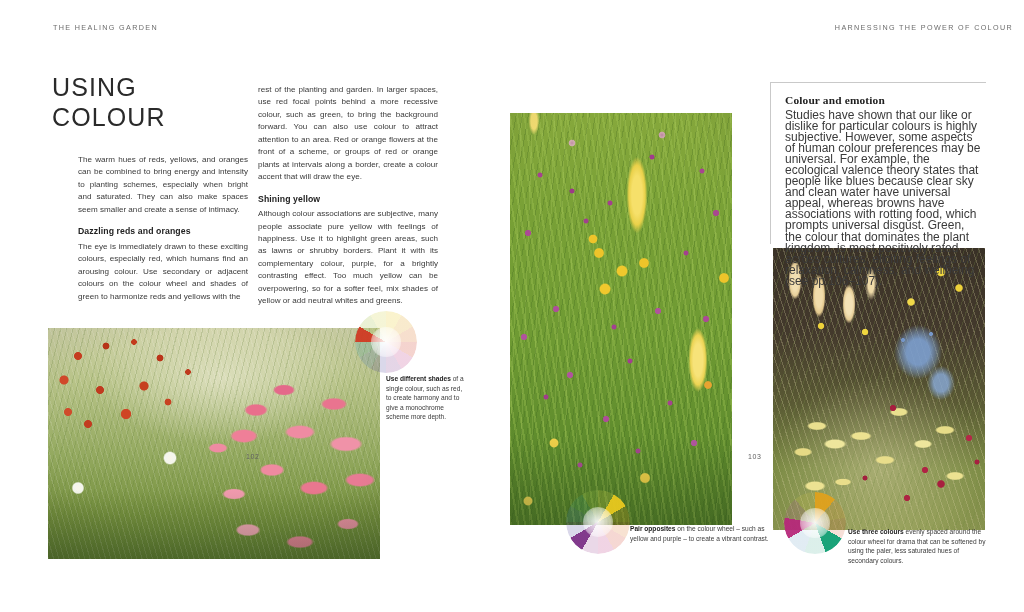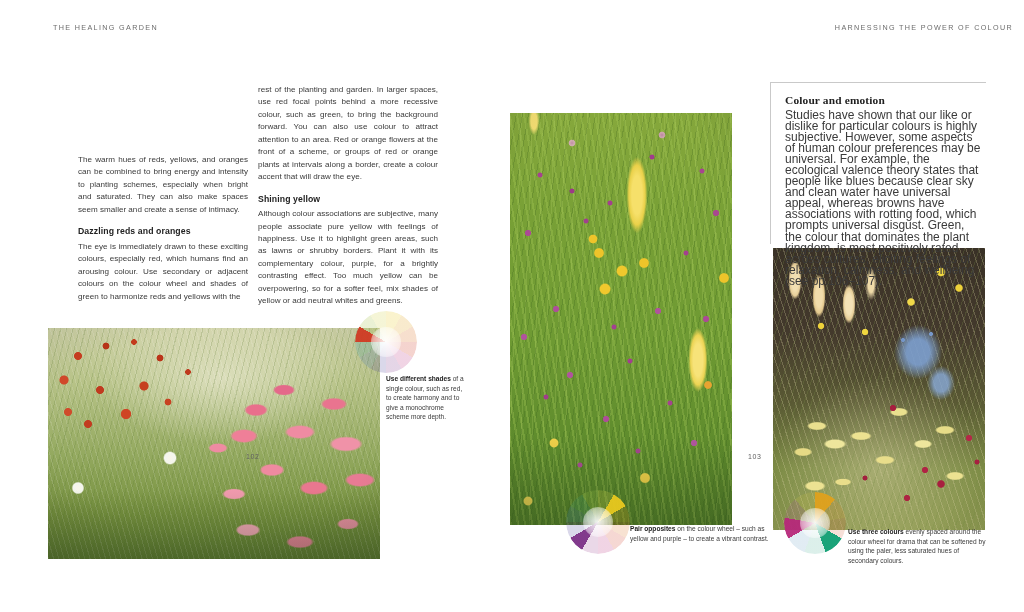--- a/index.html
+++ b/index.html
@@ -83,20 +83,21 @@
   #folio-right{left:748px;}
 </style>
 </head>
 <body>
 
 <div id="spread">
 
   <div class="runhead" id="runhead-left">THE HEALING GARDEN</div>
 
   <div id="page-title">
+    <span>USING COLOUR</span>
   </div>
 
   <div class="body-col" id="col-left">
     <p>The warm hues of reds, yellows, and oranges can be combined to bring energy and intensity to planting schemes, especially when bright and saturated. They can also make spaces seem smaller and create a sense of intimacy.</p>
     <div class="subhead">Dazzling reds and oranges</div>
     <p>The eye is immediately drawn to these exciting colours, especially red, which humans find an arousing colour. Use secondary or adjacent colours on the colour wheel and shades of green to harmonize reds and yellows with the</p>
   </div>
 
   <div class="body-col" id="col-mid">
     <p>rest of the planting and garden. In larger spaces, use red focal points behind a more recessive colour, such as green, to bring the background forward. You can also use colour to attract attention to an area. Red or orange flowers at the front of a scheme, or groups of red or orange plants at intervals along a border, create a colour accent that will draw the eye.</p>

